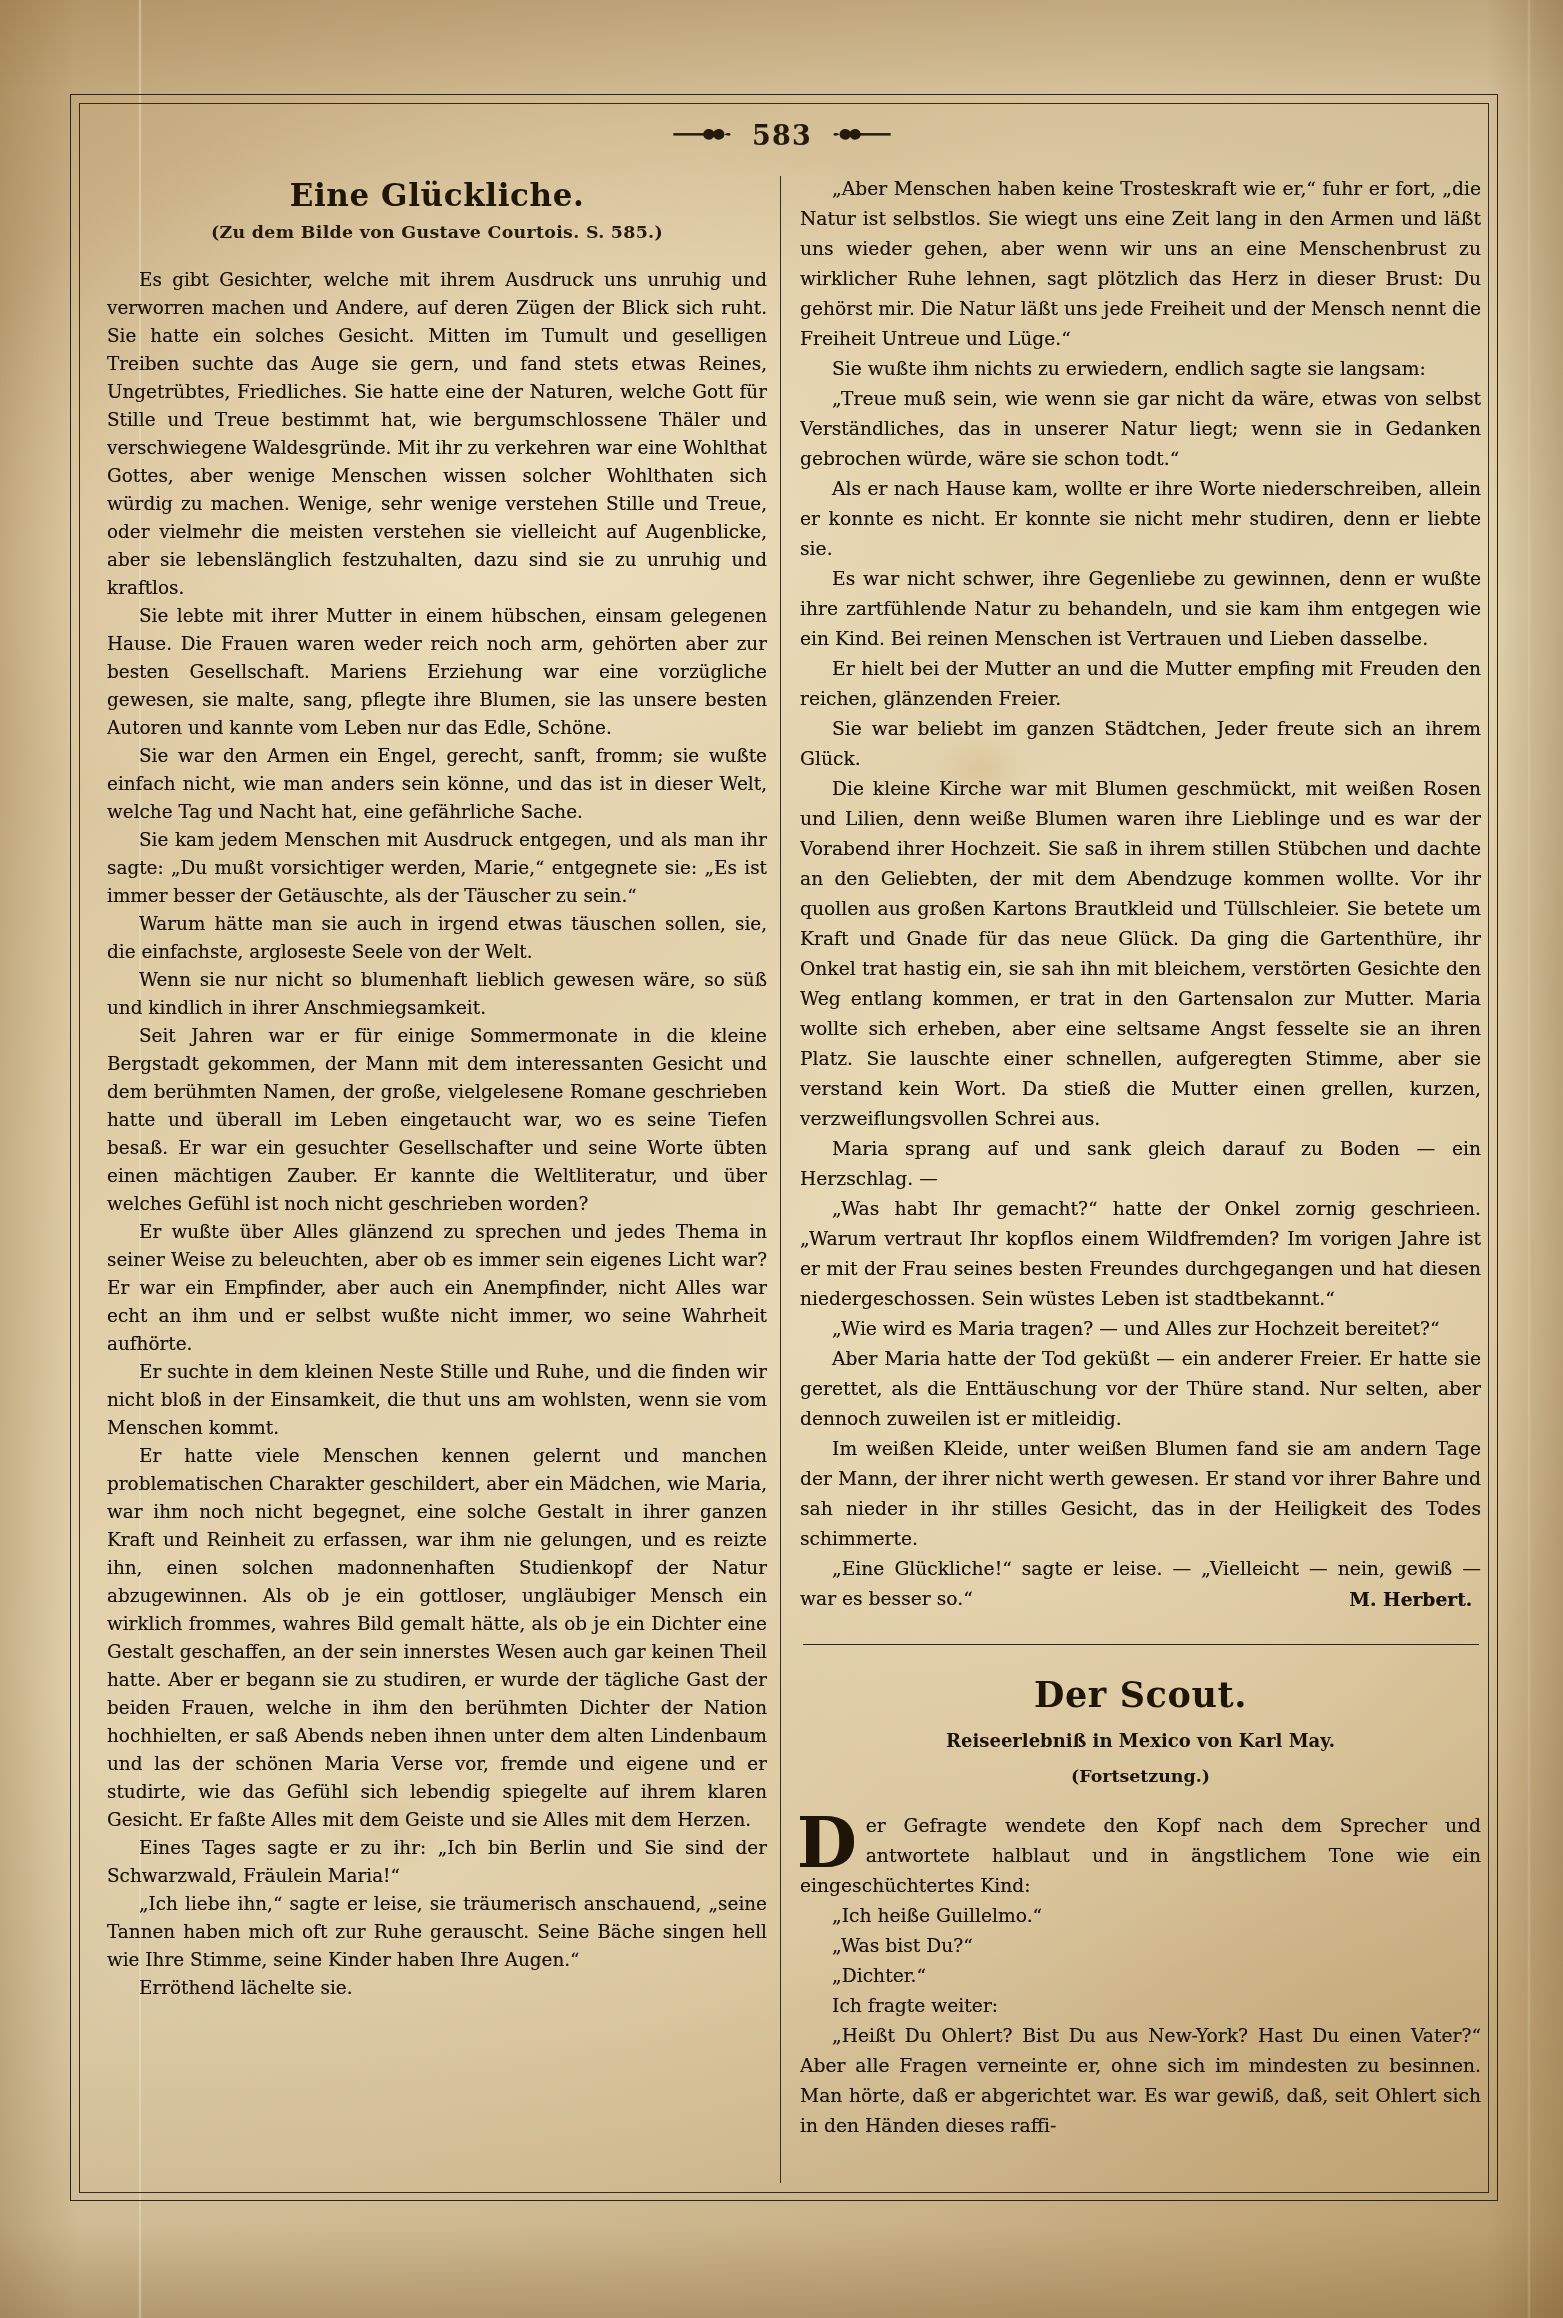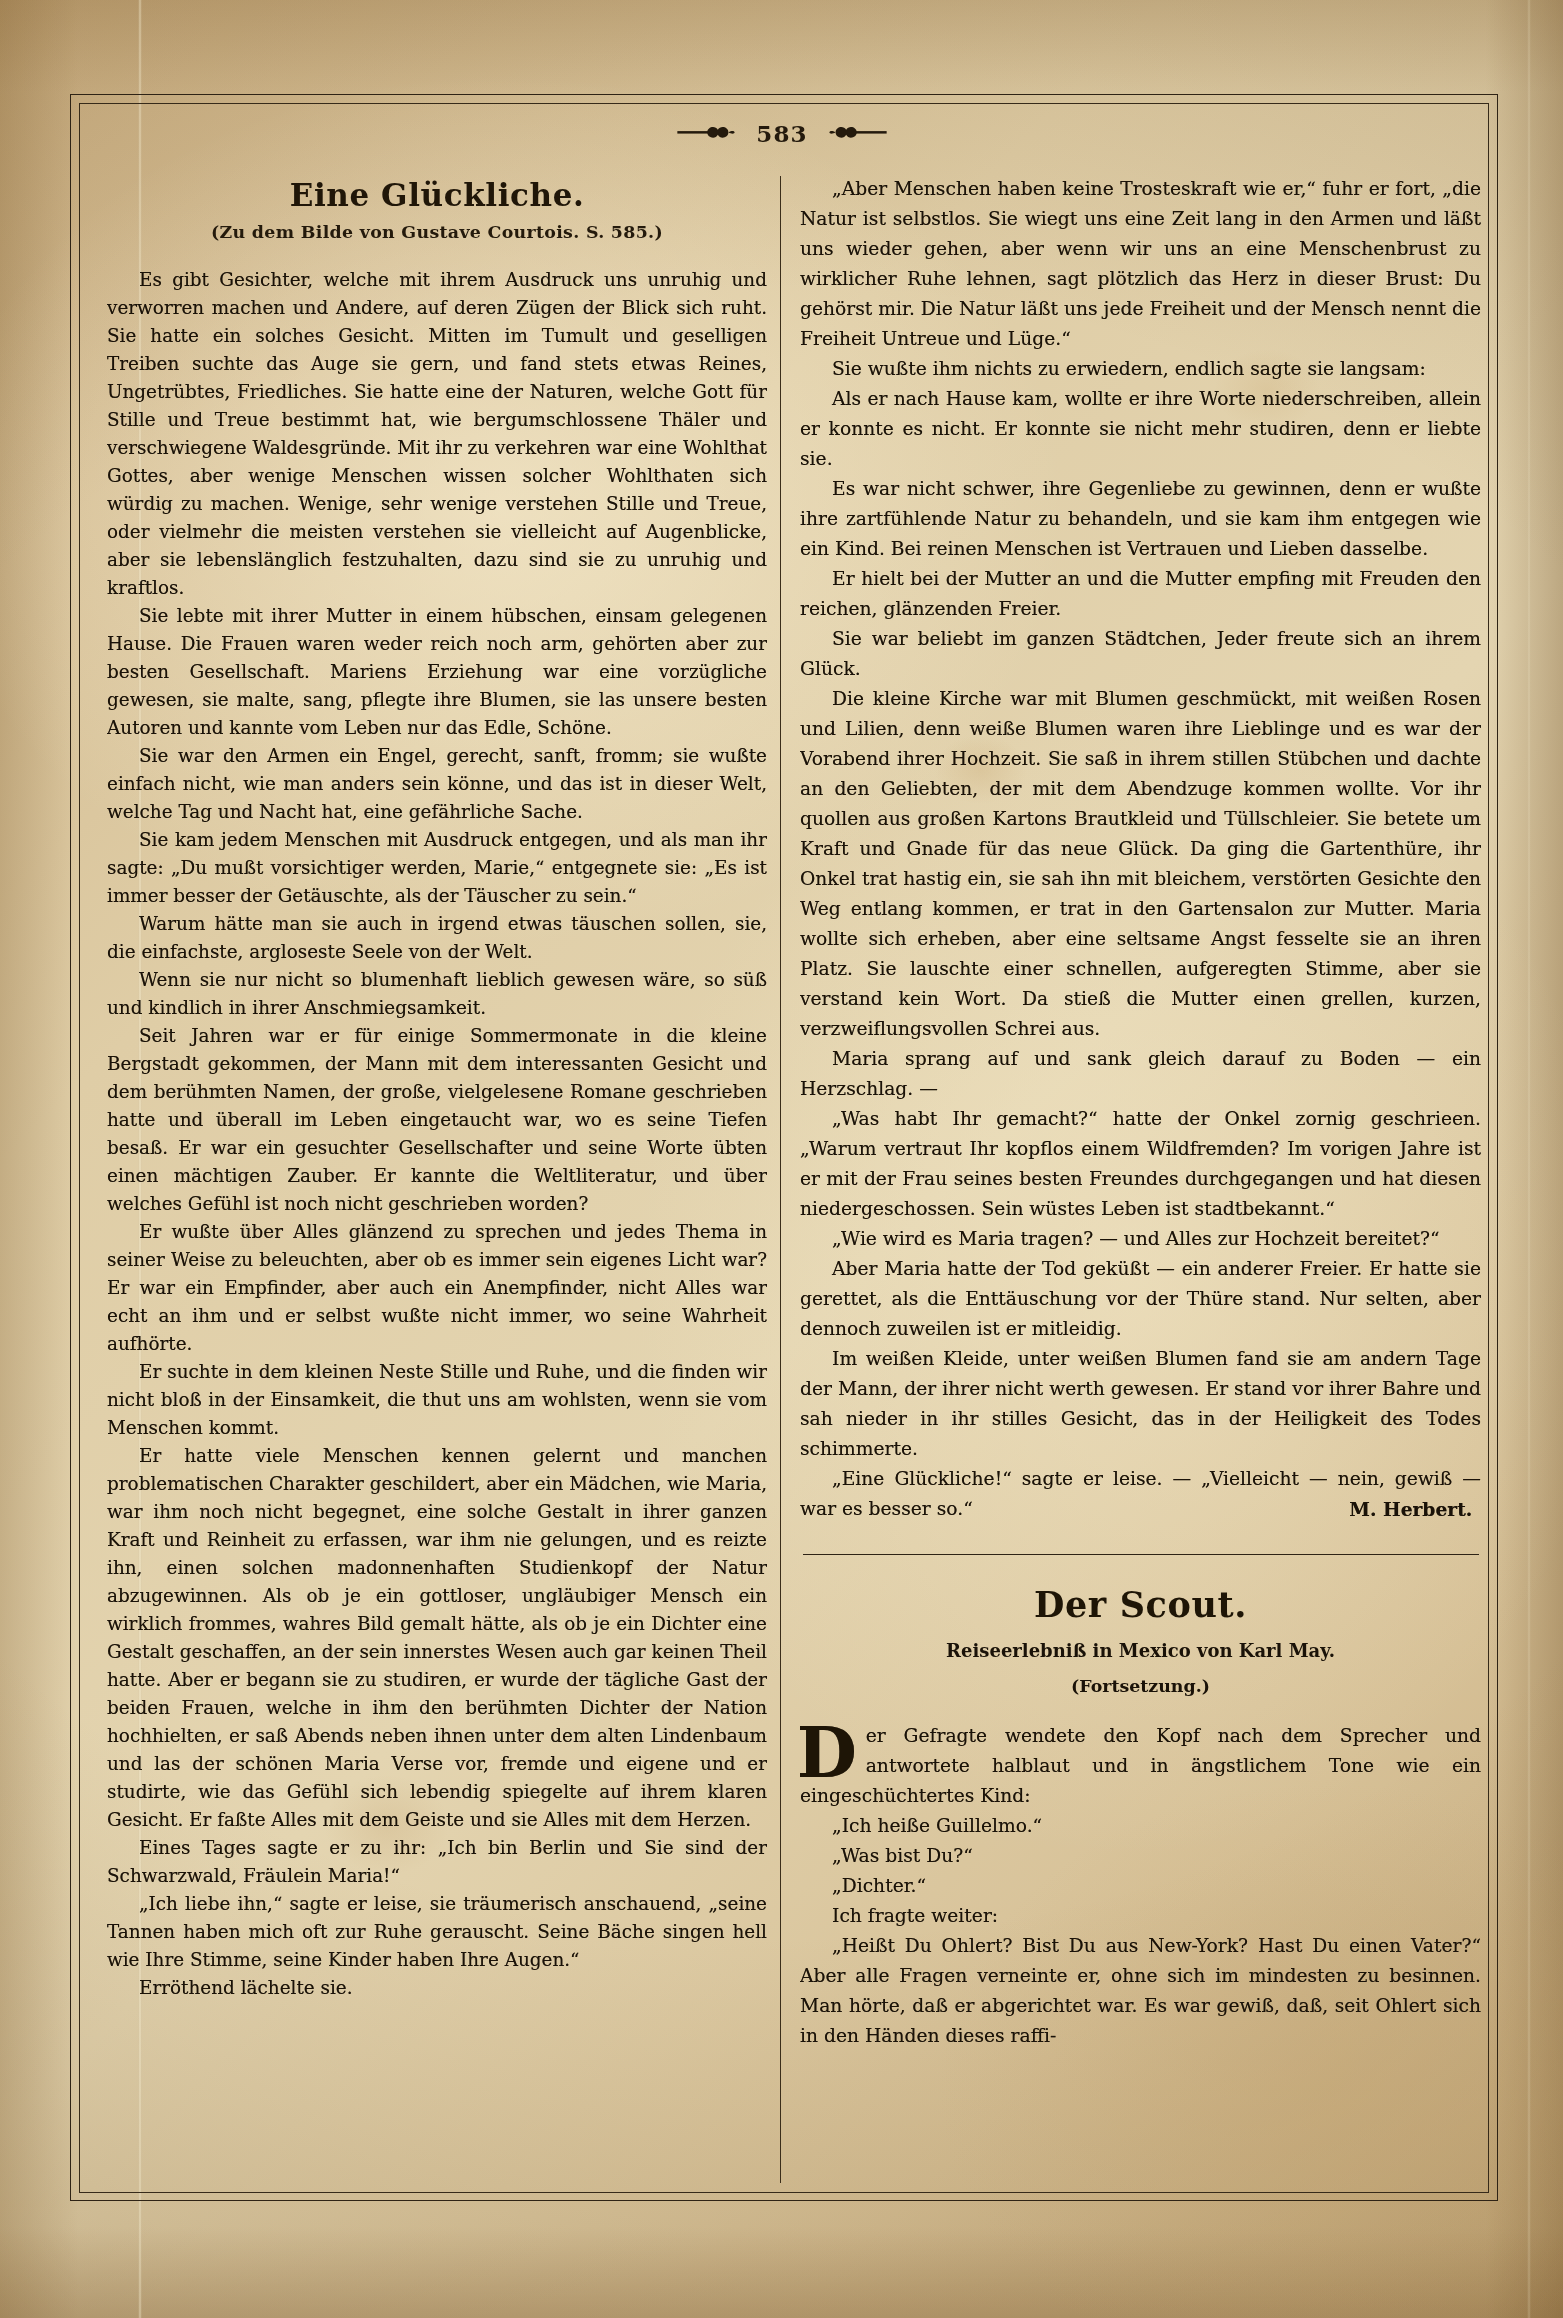--- a/index.html
+++ b/index.html
@@ -34,21 +34,21 @@
 
   .frame-outer{position:absolute;left:70px;top:94px;width:1426px;height:2105px;border:1.9px solid #2e2315;}
   .frame-inner{position:absolute;left:79px;top:103px;width:1408px;height:2088px;border:1.2px solid #362a19;}
 
   .page-header{
     position:absolute;left:0;top:120px;width:100%;
     text-align:center;letter-spacing:1.2px;
   }
   .page-header .page-num{
     display:inline-block;vertical-align:middle;
-    font-size:23px;font-weight:bold;color:#241a0d;padding:0 16px;
+    font-size:27px;font-weight:bold;color:#241a0d;padding:0 16px;
   }
   .orn{display:inline-block;vertical-align:middle;}
   .orn.flip{transform:scaleX(-1);}
 
   .col-divider{
     position:absolute;left:780px;top:176px;width:1.2px;height:2007px;
     background:#3a2d1a;
   }
 
   .col{position:absolute;overflow:hidden;}
@@ -146,20 +146,21 @@
       <p class="para">Eines Tages sagte er zu ihr: „Ich bin Berlin und Sie sind der Schwarzwald, Fräulein Maria!“</p>
       <p class="para">„Ich liebe ihn,“ sagte er leise, sie träumerisch anschauend, „seine Tannen haben mich oft zur Ruhe gerauscht. Seine Bäche singen hell wie Ihre Stimme, seine Kinder haben Ihre Augen.“</p>
       <p class="para">Erröthend lächelte sie.</p>
     </div>
 </div>
 
 <div class="col col-right">
   <div class="paras">
       <p class="para">„Aber Menschen haben keine Trosteskraft wie er,“ fuhr er fort, „die Natur ist selbstlos. Sie wiegt uns eine Zeit lang in den Armen und läßt uns wieder gehen, aber wenn wir uns an eine Menschenbrust zu wirklicher Ruhe lehnen, sagt plötzlich das Herz in dieser Brust: Du gehörst mir. Die Natur läßt uns jede Freiheit und der Mensch nennt die Freiheit Untreue und Lüge.“</p>
       <p class="para">Sie wußte ihm nichts zu erwiedern, endlich sagte sie langsam:</p>
+      <p class="para">„Treue muß sein, wie wenn sie gar nicht da wäre, etwas von selbst Verständliches, das in unserer Natur liegt; wenn sie in Gedanken gebrochen würde, wäre sie schon todt.“</p>
       <p class="para">Als er nach Hause kam, wollte er ihre Worte niederschreiben, allein er konnte es nicht. Er konnte sie nicht mehr studiren, denn er liebte sie.</p>
       <p class="para">Es war nicht schwer, ihre Gegenliebe zu gewinnen, denn er wußte ihre zartfühlende Natur zu behandeln, und sie kam ihm entgegen wie ein Kind. Bei reinen Menschen ist Vertrauen und Lieben dasselbe.</p>
       <p class="para">Er hielt bei der Mutter an und die Mutter empfing mit Freuden den reichen, glänzenden Freier.</p>
       <p class="para">Sie war beliebt im ganzen Städtchen, Jeder freute sich an ihrem Glück.</p>
       <p class="para">Die kleine Kirche war mit Blumen geschmückt, mit weißen Rosen und Lilien, denn weiße Blumen waren ihre Lieblinge und es war der Vorabend ihrer Hochzeit. Sie saß in ihrem stillen Stübchen und dachte an den Geliebten, der mit dem Abendzuge kommen wollte. Vor ihr quollen aus großen Kartons Brautkleid und Tüllschleier. Sie betete um Kraft und Gnade für das neue Glück. Da ging die Gartenthüre, ihr Onkel trat hastig ein, sie sah ihn mit bleichem, verstörten Gesichte den Weg entlang kommen, er trat in den Gartensalon zur Mutter. Maria wollte sich erheben, aber eine seltsame Angst fesselte sie an ihren Platz. Sie lauschte einer schnellen, aufgeregten Stimme, aber sie verstand kein Wort. Da stieß die Mutter einen grellen, kurzen, verzweiflungsvollen Schrei aus.</p>
       <p class="para">Maria sprang auf und sank gleich darauf zu Boden — ein Herzschlag. —</p>
       <p class="para">„Was habt Ihr gemacht?“ hatte der Onkel zornig geschrieen. „Warum vertraut Ihr kopflos einem Wildfremden? Im vorigen Jahre ist er mit der Frau seines besten Freundes durchgegangen und hat diesen niedergeschossen. Sein wüstes Leben ist stadtbekannt.“</p>
       <p class="para">„Wie wird es Maria tragen? — und Alles zur Hochzeit bereitet?“</p>
       <p class="para">Aber Maria hatte der Tod geküßt — ein anderer Freier. Er hatte sie gerettet, als die Enttäuschung vor der Thüre stand. Nur selten, aber dennoch zuweilen ist er mitleidig.</p>
       <p class="para">Im weißen Kleide, unter weißen Blumen fand sie am andern Tage der Mann, der ihrer nicht werth gewesen. Er stand vor ihrer Bahre und sah nieder in ihr stilles Gesicht, das in der Heiligkeit des Todes schimmerte.</p>

